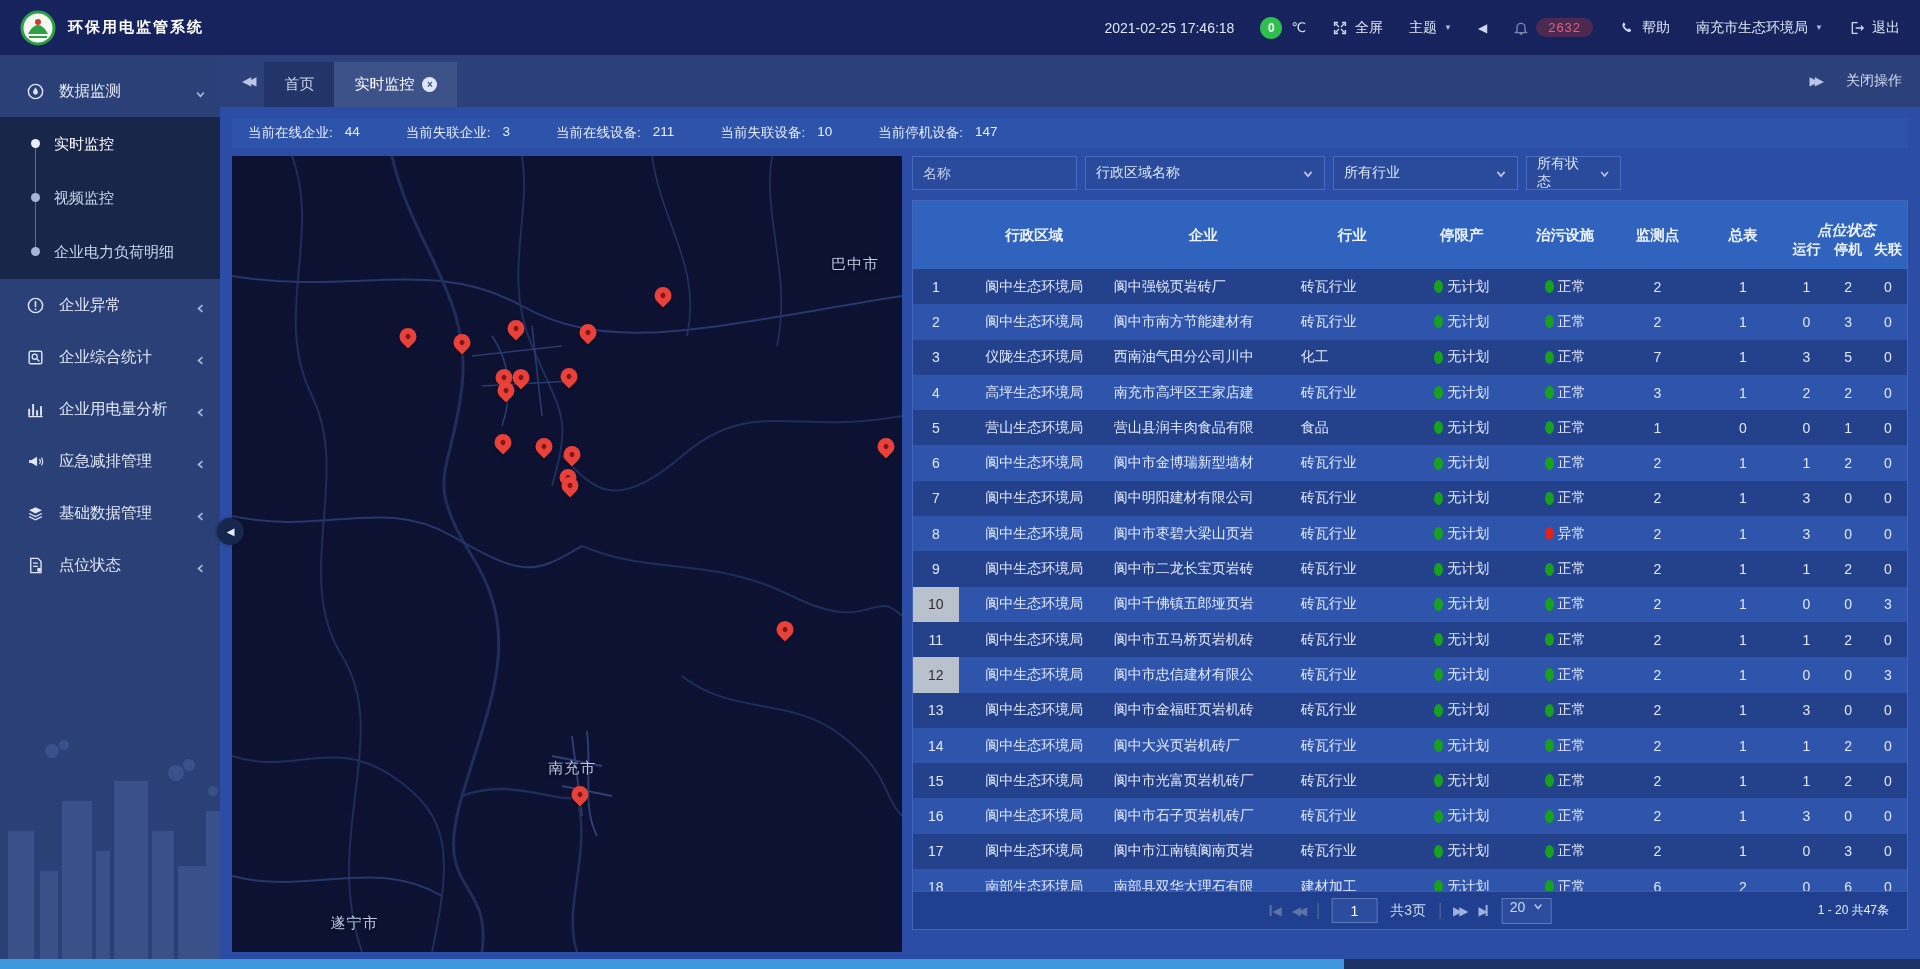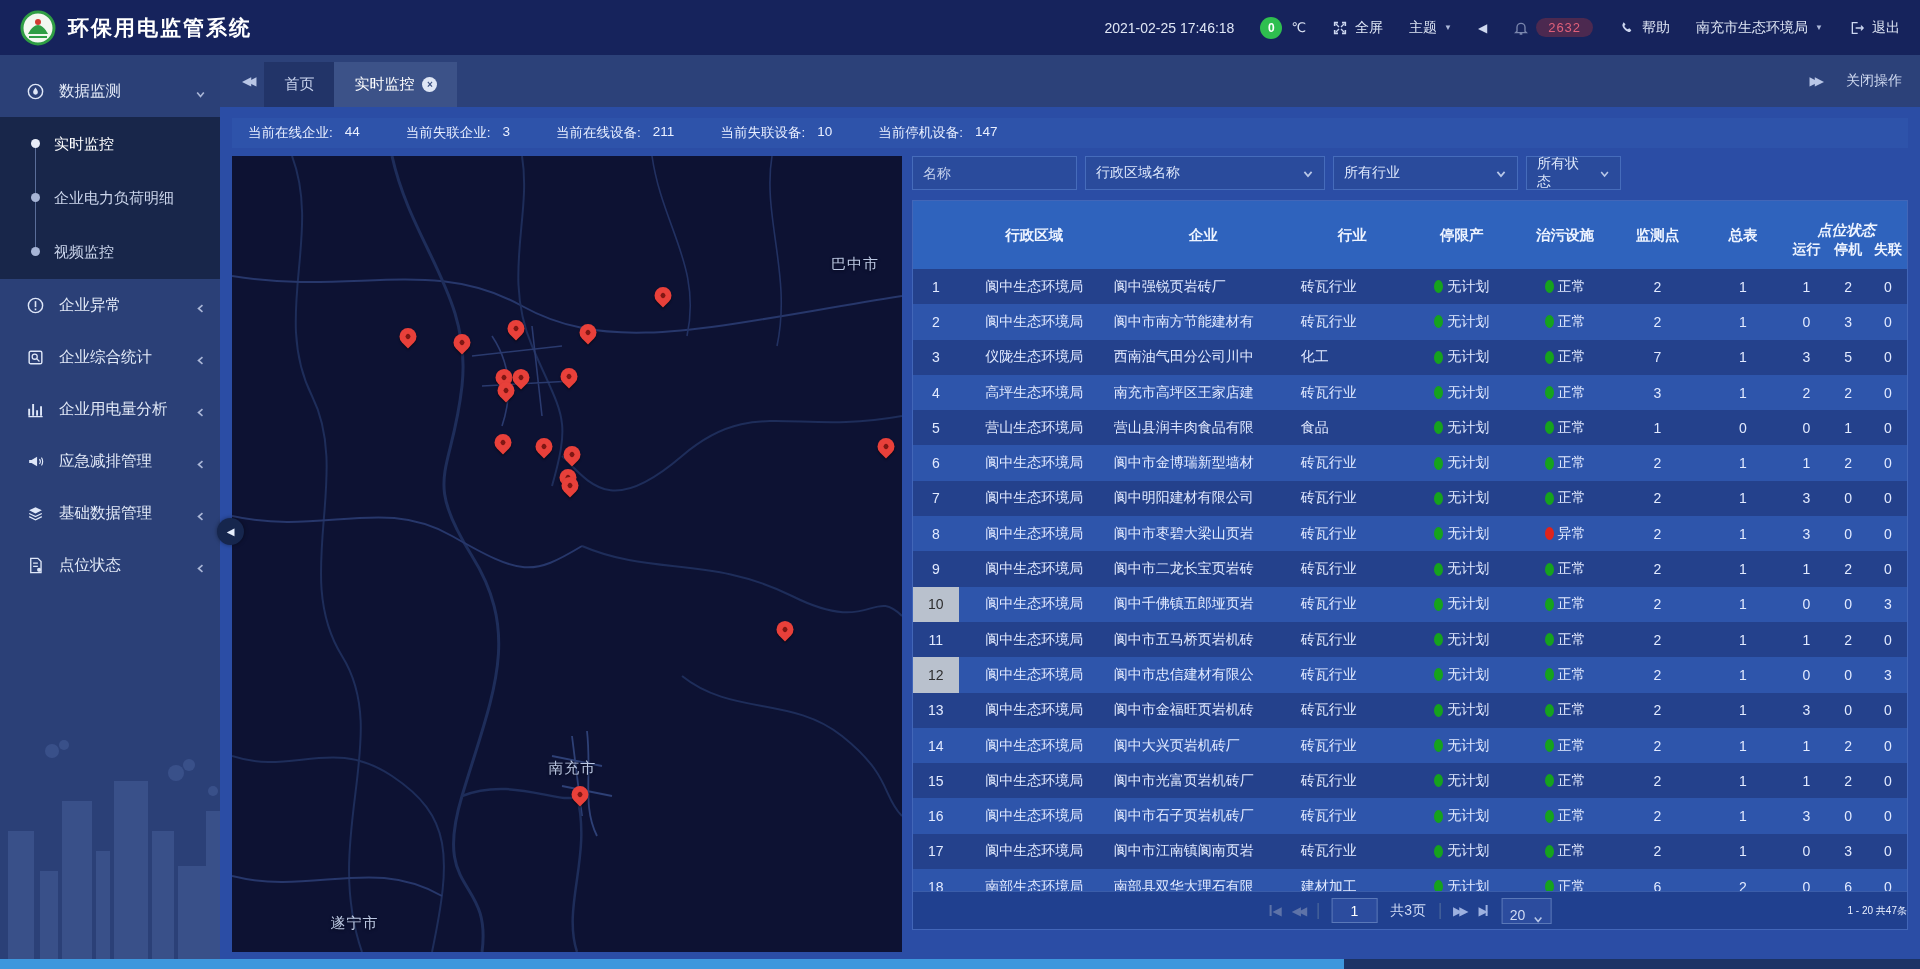--- a/index.html
+++ b/index.html
@@ -2,21 +2,21 @@
 <html><head>
 <meta charset="utf-8">
 <style>
   *{box-sizing:border-box;margin:0;padding:0}
   html,body{width:1920px;height:969px;overflow:hidden}
   body{font-family:"Liberation Sans","DejaVu Sans",sans-serif;background:#2b4da5;color:#e6ecfa;position:relative}
 
   
   .app-header{height:55px;background:#16235c;display:flex;align-items:center;padding:0 20px;position:relative;z-index:10}
   .logo{width:36px;height:36px;margin-right:12px;flex:none}
-  .app-title{font-size:21px;font-weight:bold;color:#fff;letter-spacing:2px}
+  .app-title{font-size:15px;font-weight:bold;color:#fff;letter-spacing:2px}
   .hdr-right{margin-left:auto;display:flex;align-items:center;gap:26px;font-size:14px;color:#dfe6f5}
   .hdr-item{display:flex;align-items:center;gap:7px;cursor:pointer;white-space:nowrap}
   .hdr-ico{width:16px;height:16px;display:inline-block;color:#cdd7f0}
   .hdr-ico svg{width:100%;height:100%}
   .temp-badge{width:22px;height:22px;border-radius:50%;background:#2fbf4f;color:#fff;display:flex;align-items:center;justify-content:center;font-size:12px;font-weight:bold}
   .temp-unit{font-size:13px;margin-left:2px}
   .bell-badge{background:#4c2950;color:#e0607a;font-size:13px;padding:2px 12px;border-radius:11px;letter-spacing:1px}
   .caret{font-size:8px;color:#aeb9da}
   .mute-ico{font-size:12px;color:#cfd8ef}
 
@@ -89,24 +89,24 @@
   .dot.red{background:#e0241b}
 
   .pager{height:38px;background:#20408f;border-top:1px solid rgba(110,150,220,.35);display:flex;align-items:center;position:relative;font-size:14px;color:#cfdaf4;flex:none}
   .pg-center{position:absolute;left:50%;transform:translateX(-50%);display:flex;align-items:center;gap:13px}
   .pg-ico{color:#9db1e0;font-size:12px;cursor:pointer;letter-spacing:-3px;display:flex;align-items:center}
   .pg-ico.dim{color:#5e73a8;cursor:default}
   .pgbar{display:inline-block;width:2px;height:11px;background:currentColor;margin:0 1px}
   .pg-div{width:1px;height:16px;background:#56709f}
   .pg-input{width:46px;height:25px;background:#2c4c9e;border:1px solid #5a78b8;color:#fff;text-align:center;font-size:14px;outline:none}
   .pg-pages{white-space:nowrap}
-  .pg-size{display:flex;align-items:flex-end;background:#2c4c9e;border:1px solid #5a78b8;height:26px;padding:0 7px;gap:7px;cursor:pointer}
+  .pg-size{display:flex;align-items:flex-start;background:#2c4c9e;border:1px solid #5a78b8;height:26px;padding:0 7px;gap:7px;cursor:pointer}
   .pg-size .chev{width:11px;height:11px;color:#b9c8e8}
   .pg-size .chev svg{width:100%;height:100%}
-  .pg-right{margin-left:auto;font-size:10px;color:#eaf0ff;white-space:nowrap}
+  .pg-right{margin-left:auto;padding-right:18px;font-size:12px;color:#eaf0ff;white-space:nowrap}
 
   .hscroll{position:absolute;left:0;bottom:0;width:1920px;height:10px;background:#1c3366;z-index:30}
   .hthumb{width:70%;height:100%;background:#3e97dd}
 </style>
 </head>
 <body>
 
 <header class="app-header">
   <svg class="logo" viewBox="0 0 36 36">
     <circle cx="18" cy="18" r="16" fill="#f2f8f0" stroke="#2f9e44" stroke-width="3"></circle>
@@ -179,24 +179,24 @@
           <span class="mg-label">数据监测</span>
           <span class="mg-chevron"><svg viewBox="0 0 10 10">
               <polyline points="2,3.2 5,6.8 8,3.2" fill="none" stroke="currentColor" stroke-width="1.5"></polyline>
             </svg></span>
         </div>
         <div class="submenu">
           <div class="sub-item active">
             <span>实时监控</span>
           </div>
           <div class="sub-item">
-            <span>企业电力负荷明细</span>
+            <span>视频监控</span>
           </div>
           <div class="sub-item">
-            <span>视频监控</span>
+            <span>企业电力负荷明细</span>
           </div>
         </div>
         <div class="menu-group">
           <span class="mg-icon"><svg viewBox="0 0 24 24">
               <circle cx="12" cy="12" r="9" fill="none" stroke="currentColor" stroke-width="1.8"></circle>
               <rect x="11" y="6.5" width="2" height="7.5" fill="currentColor"></rect>
               <rect x="11" y="15.8" width="2" height="2.2" fill="currentColor"></rect>
             </svg></span>
           <span class="mg-label">企业异常</span>
           <span class="mg-chevron"><svg viewBox="0 0 10 10">

